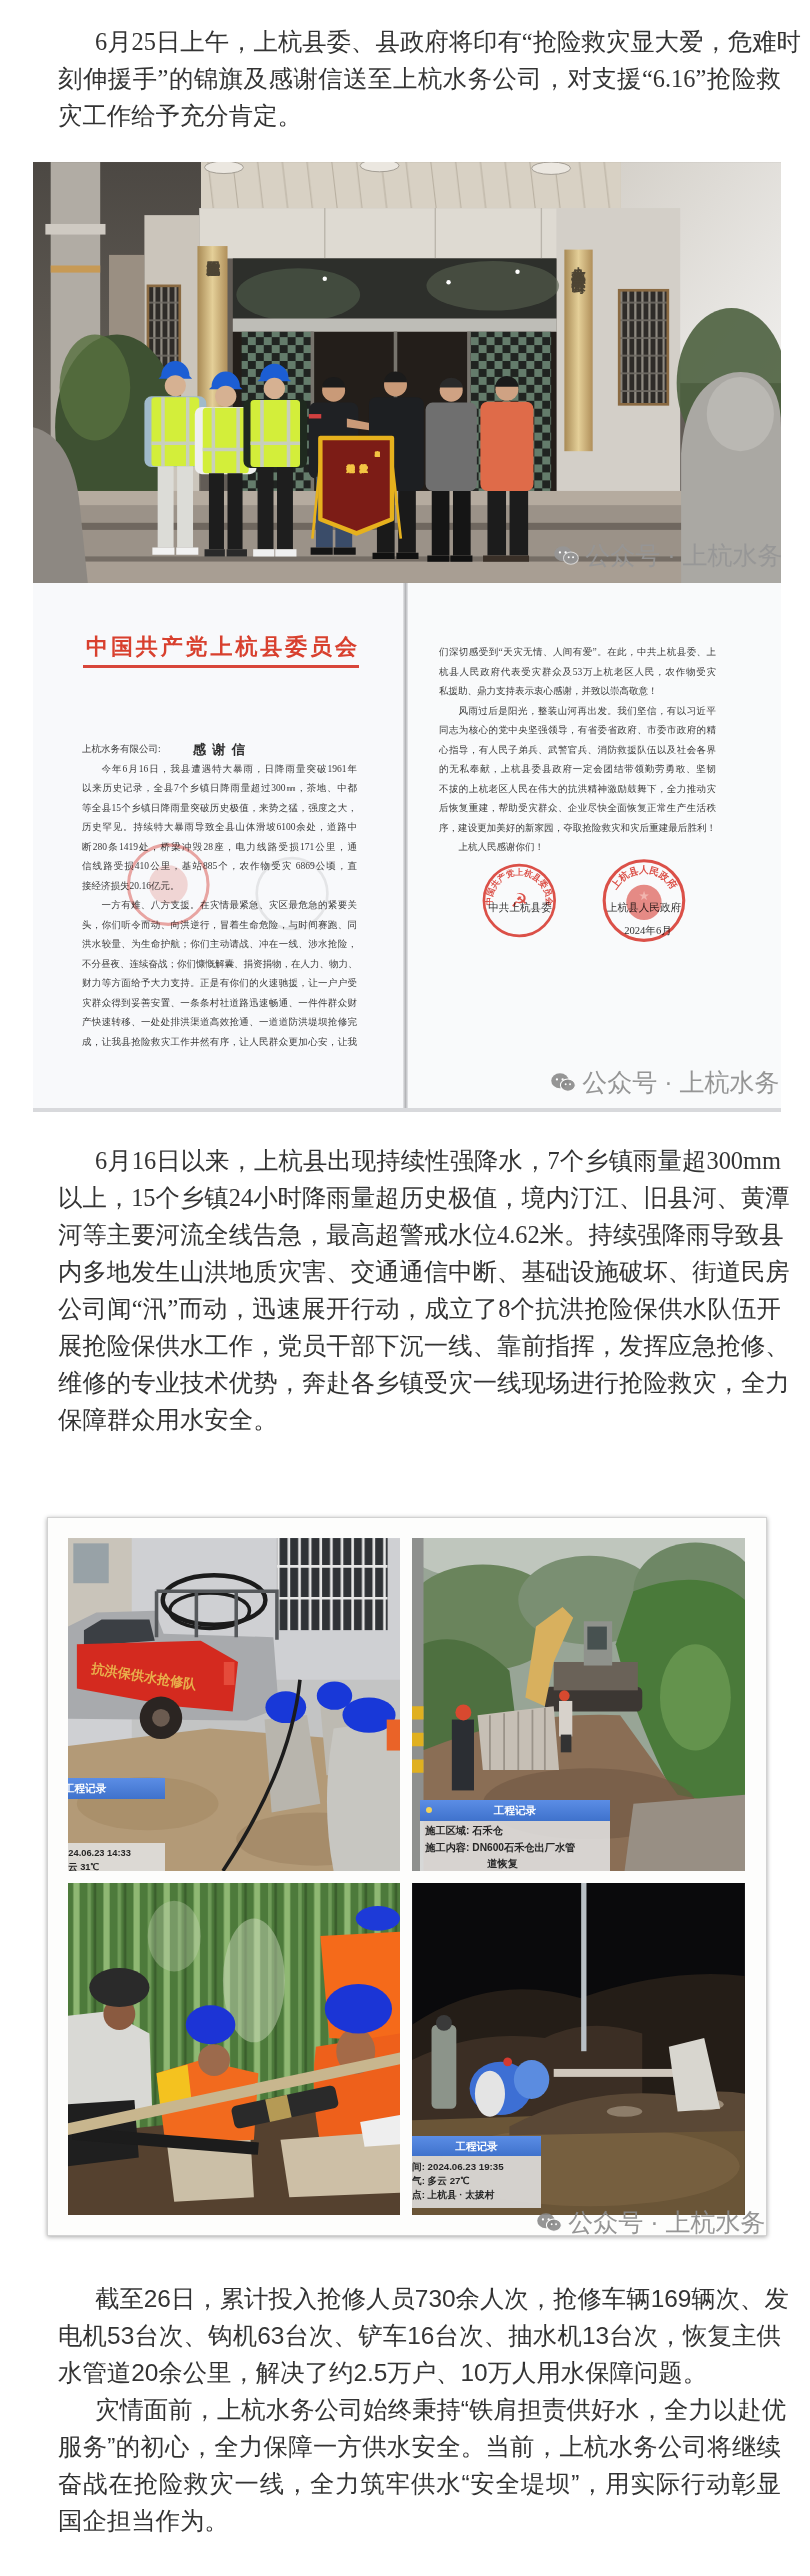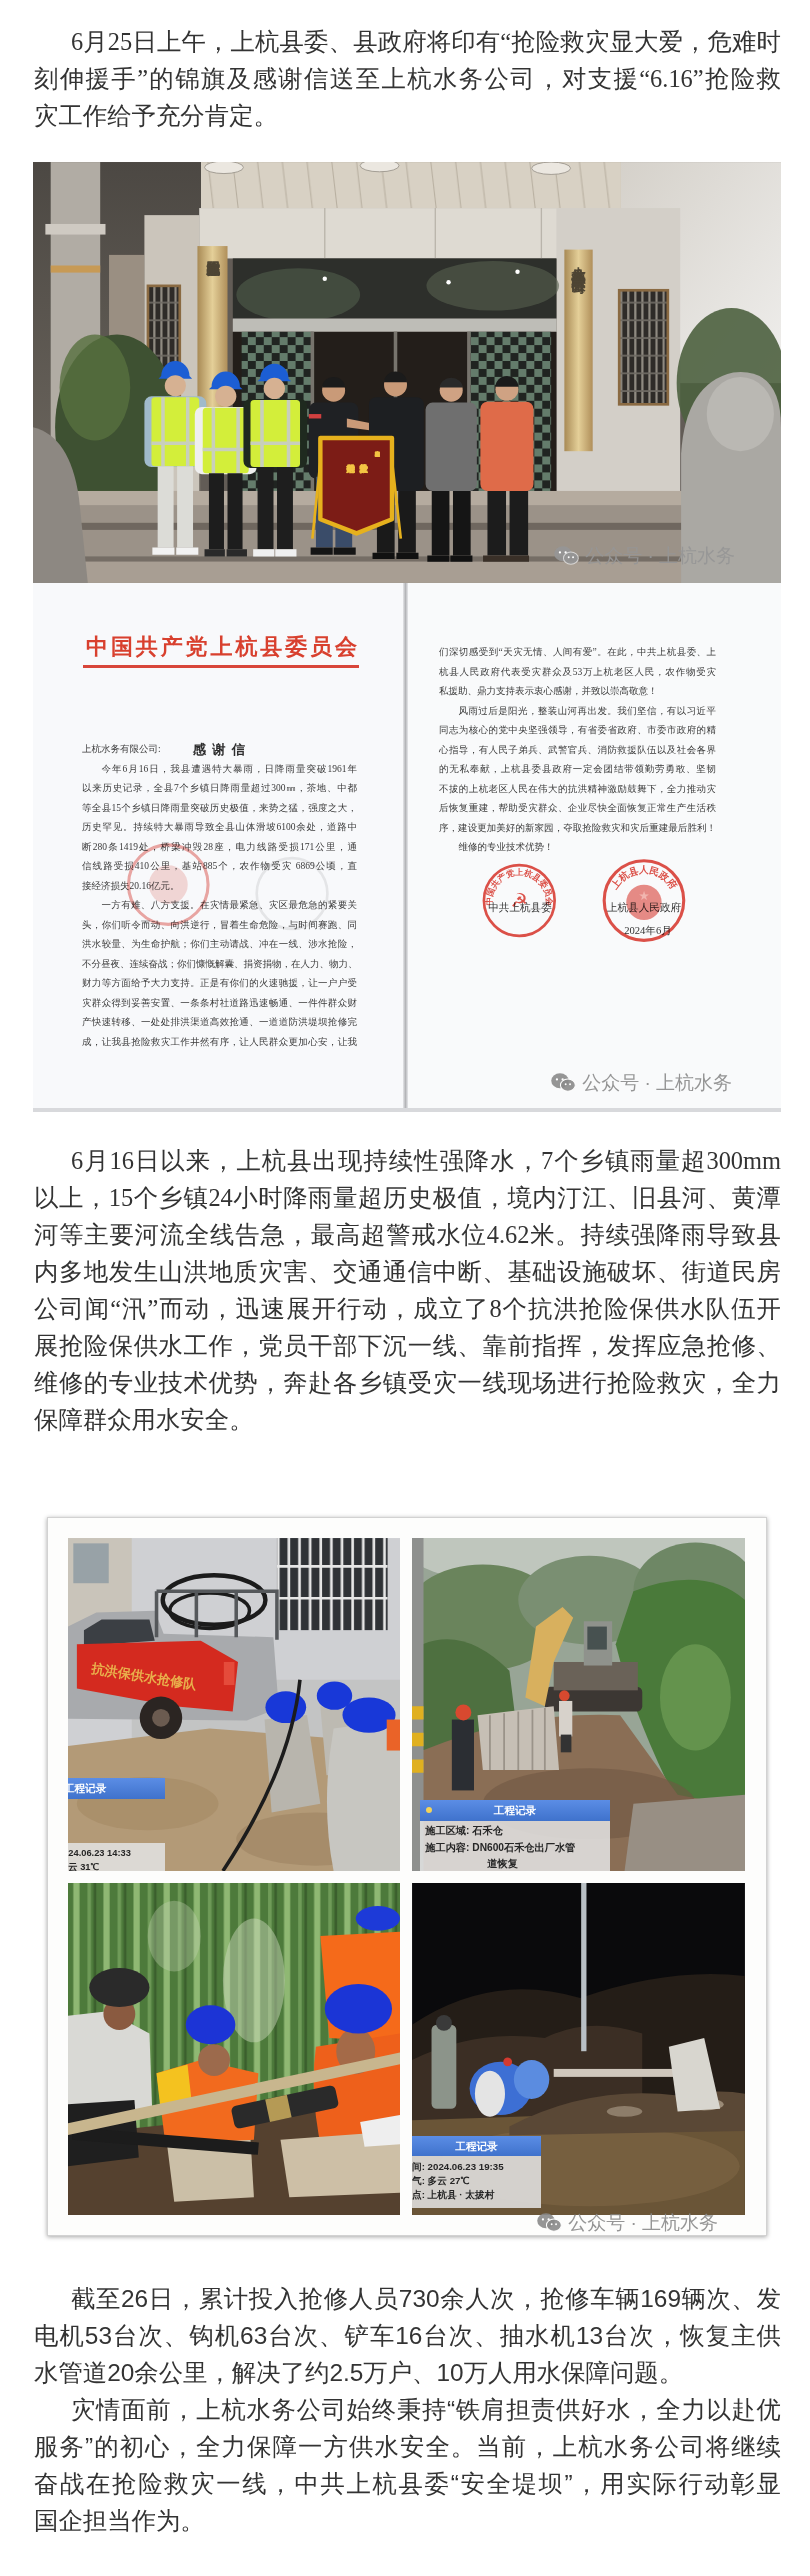--- a/index.html
+++ b/index.html
@@ -3,35 +3,35 @@
 <meta charset="utf-8">
 <style>
 *{box-sizing:border-box;margin:0;padding:0;}
 html,body{width:810px;height:2576px;background:#ffffff;}
 body{position:relative;overflow:hidden;font-family:"Liberation Sans","DejaVu Sans",sans-serif;}
 
 
 .para{position:absolute;left:34px;width:747px;color:#333333;font-size:24.4px;}
 .serifnum{font-family:"Liberation Serif",sans-serif;}
 .sansnum{font-family:"Liberation Sans",sans-serif;}
-.line{display:block;height:37px;line-height:37px;white-space:nowrap;text-align:justify;text-align-last:justify;}
+.line{display:block;height:37px;line-height:37px;white-space:nowrap;text-align:justify;text-align-last:justify;margin-left:24px;}
 .line.indent{padding-left:37px;}
 .line.last{text-align-last:left;}
 
 
 .figure{position:absolute;overflow:hidden;}
 .layer{position:absolute;left:0;top:0;display:block;}
 .abs{position:absolute;}
 
 
 .plaque-text{position:absolute;writing-mode:vertical-rl;font-weight:bold;color:#4e4534;white-space:nowrap;font-family:"Liberation Sans",sans-serif;}
 .pennant-text{position:absolute;writing-mode:vertical-rl;font-weight:bold;color:#f3c544;white-space:nowrap;font-family:"Liberation Serif",serif;}
 
 
-.wm{position:absolute;display:flex;align-items:center;gap:6.2px;font-size:19px;line-height:25px;white-space:nowrap;font-family:"Liberation Sans",sans-serif;}
+.wm{position:absolute;display:flex;align-items:center;gap:6.2px;font-size:25px;line-height:25px;white-space:nowrap;font-family:"Liberation Sans",sans-serif;}
 .wm svg{width:25px;height:21px;flex:none;}
 .wm.light{color:rgba(150,150,150,0.92);}
 .wm.gray{color:rgba(138,138,138,0.9);}
 
 
 .letter{background:#f5f6f8;}
 .page-left{left:0;top:0;width:371px;height:525px;background:#f8f9fb;}
 .page-right{left:374px;top:0;width:374px;height:525px;background:#f9fafb;}
 .spine{left:370px;top:0;width:5.3px;height:525px;background:linear-gradient(90deg,#e4e5e8,#b4b5b8 50%,#e6e7ea);}
 .letter-bottom{left:0;top:525px;width:748px;height:4.4px;background:#d8d9dc;}
@@ -255,21 +255,21 @@
     <span class="ll">们深切感受到“天灾无情、人间有爱”。在此，中共上杭县委、上</span>
     <span class="ll">杭县人民政府代表受灾群众及53万上杭老区人民，农作物受灾</span>
     <span class="ll last">私援助、鼎力支持表示衷心感谢，并致以崇高敬意！</span>
     <span class="ll indent">风雨过后是阳光，整装山河再出发。我们坚信，有以习近平</span>
     <span class="ll">同志为核心的党中央坚强领导，有省委省政府、市委市政府的精</span>
     <span class="ll">心指导，有人民子弟兵、武警官兵、消防救援队伍以及社会各界</span>
     <span class="ll">的无私奉献，上杭县委县政府一定会团结带领勤劳勇敢、坚韧</span>
     <span class="ll">不拔的上杭老区人民在伟大的抗洪精神激励鼓舞下，全力推动灾</span>
     <span class="ll">后恢复重建，帮助受灾群众、企业尽快全面恢复正常生产生活秩</span>
     <span class="ll">序，建设更加美好的新家园，夺取抢险救灾和灾后重建最后胜利！</span>
-    <span class="ll indent last">维修的专业技术优势！</span>
+    <span class="ll indent last">上杭人民感谢你们！</span>
   </div>
 
   <div class="sig" style="left:487px;top:318px;">中共上杭县委</div>
   <div class="sig" style="left:611px;top:318px;">上杭县人民政府</div>
   <div class="sig" style="left:615px;top:341px;">2024年6月</div>
 
   <svg class="layer seal-layer" width="748" height="529" viewBox="0 0 846 598">
     <defs>
       <path id="arcPartySeal" d="M521 372A31 31 0 1 1 579 372"></path>
       <path id="arcGovSeal" d="M657 376A36 36 0 1 1 725 376"></path>
@@ -492,16 +492,16 @@
     <span>公众号 · 上杭水务</span>
   </div>
 </div>
 
 <div class="para sansnum" style="top:2280px;">
   <span class="line indent">截至26日，累计投入抢修人员730余人次，抢修车辆169辆次、发</span>
   <span class="line">电机53台次、钩机63台次、铲车16台次、抽水机13台次，恢复主供</span>
   <span class="line last">水管道20余公里，解决了约2.5万户、10万人用水保障问题。</span>
   <span class="line indent">灾情面前，上杭水务公司始终秉持“铁肩担责供好水，全力以赴优</span>
   <span class="line">服务”的初心，全力保障一方供水安全。当前，上杭水务公司将继续</span>
-  <span class="line">奋战在抢险救灾一线，中共上杭县委“安全堤坝”，用实际行动彰显</span>
+  <span class="line">奋战在抢险救灾一线，全力筑牢供水“安全堤坝”，用实际行动彰显</span>
   <span class="line last">国企担当作为。</span>
 </div>
 
 
 </body></html>

